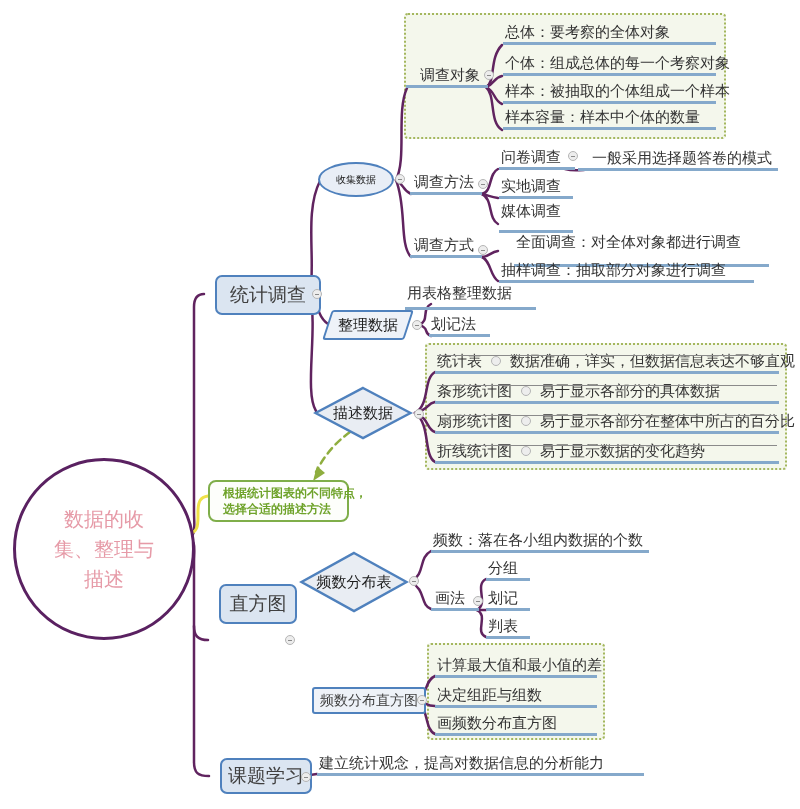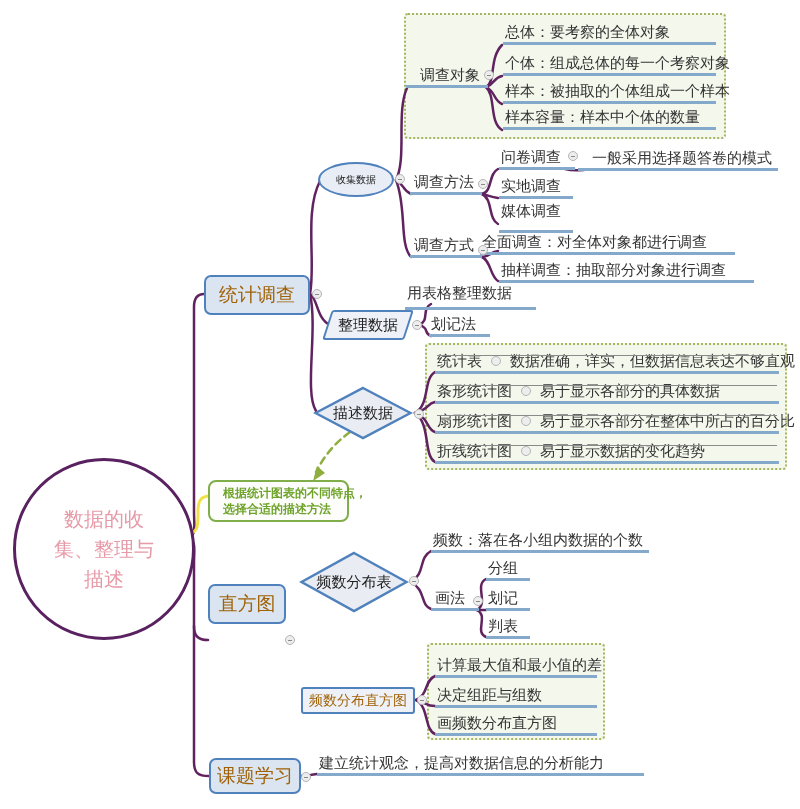--- a/index.html
+++ b/index.html
@@ -1,21 +1,21 @@
 <!DOCTYPE html>
 <html><head>
 <meta charset="utf-8">
 <style>
   html,body{margin:0;padding:0;background:#fff;}
   .canvas{position:relative;width:800px;height:809px;background:#fff;overflow:hidden;
           font-family:"Liberation Sans","DejaVu Sans",sans-serif;}
   .links{position:absolute;left:0;top:0;width:800px;height:809px;z-index:1;pointer-events:none;}
   .dbox{position:absolute;border:2px dotted #a4b75e;background:#f4f7ec;border-radius:4px;box-sizing:border-box;z-index:0;}
   .node{position:absolute;display:flex;align-items:center;justify-content:center;background:#dbe5f1;
-        border:2.5px solid #4f81bd;border-radius:7px;color:#a16207;box-sizing:border-box;z-index:2;white-space:nowrap;}
+        border:2.5px solid #4f81bd;border-radius:7px;color:#404040;box-sizing:border-box;z-index:2;white-space:nowrap;margin-left:11px;}
   .node.big{font-size:19px;}
   .node.rect{background:#eef2f8;border-width:2px;border-radius:3px;font-size:14px;}
   .ellipse{position:absolute;display:flex;align-items:center;justify-content:center;background:#e9eef6;
            border:2.5px solid #4f81bd;border-radius:50%;font-size:10px;color:#1c1c1c;box-sizing:border-box;z-index:2;white-space:nowrap;text-align:center;}
   .para{position:absolute;display:flex;align-items:center;justify-content:center;font-size:15px;color:#1c1c1c;z-index:2;white-space:nowrap;}
   .para .para-bg{position:absolute;left:0;top:0;right:0;bottom:0;transform:skewX(-18deg);background:#eef2f8;
                  border:2px solid #4f81bd;border-radius:3px;}
   .para span{position:relative;}
   .diamond{position:absolute;display:flex;align-items:center;justify-content:center;font-size:15px;color:#1c1c1c;z-index:2;white-space:nowrap;}
   .diamond svg{position:absolute;left:0;top:0;width:100%;height:100%;}
@@ -178,21 +178,21 @@
   <div class="leaf" style="left:578px;top:148px;padding:0 6px 0 14px">
     <span>一般采用选择题答卷的模式</span>
   </div>
   <div class="leaf" style="left:499px;top:176px;padding:0 12px 0 2px">
     <span>实地调查</span>
   </div>
   <div class="leaf" style="left:499px;top:201px;padding:0 12px 9px 2px">
     <span>媒体调查</span>
   </div>
 
-  <div class="leaf" style="left:480px;top:232px;padding:0 28px 0 2px">
+  <div class="leaf" style="left:514px;top:232px;padding:0 28px 12px 2px">
     <span>全面调查：对全体对象都进行调查</span>
   </div>
   <div class="leaf" style="left:499px;top:260px;padding:0 28px 0 2px">
     <span>抽样调查：抽取部分对象进行调查</span>
   </div>
 
   <div class="leaf" style="left:405px;top:283px;padding:0 24px 4px 2px">
     <span>用表格整理数据</span>
   </div>
   <div class="leaf" style="left:429px;top:314px;padding:0 14px 0 2px">

